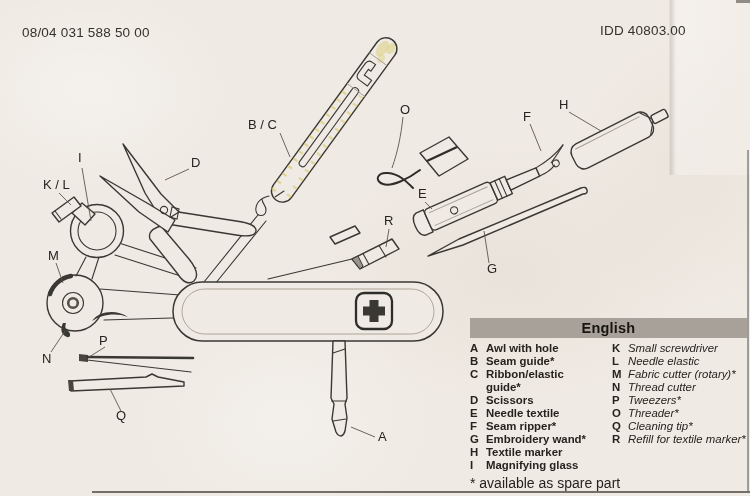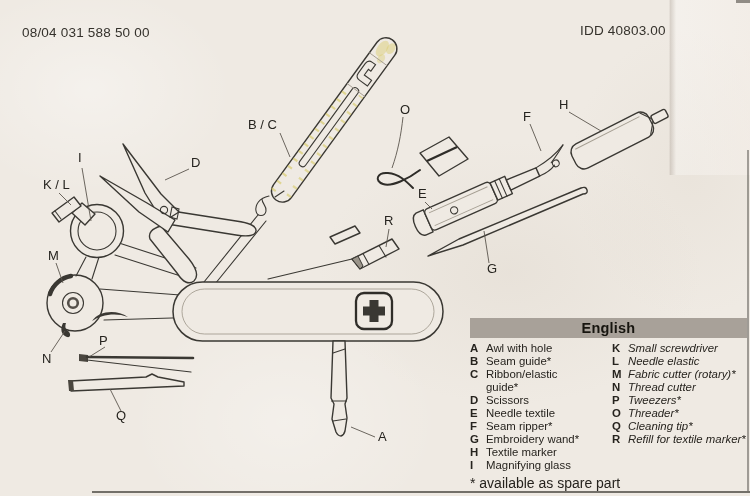--- a/index.html
+++ b/index.html
@@ -14,38 +14,38 @@
     font-family:"Liberation Sans", sans-serif;color:#2b2824;
   }
   .page-edge{position:absolute;left:668px;top:0;width:82px;height:175px;
     background:linear-gradient(90deg, rgba(255,255,255,0) 0%, rgba(255,255,255,0) 1%, rgba(110,95,85,.18) 3%, rgba(255,255,255,.30) 10%, rgba(247,241,236,.45) 100%);
     pointer-events:none;}
   .scan-bottom{position:absolute;left:92px;right:0;bottom:3px;height:2.5px;background:#3f3c35;opacity:.7;}
   .scan-right{position:absolute;right:1px;top:150px;bottom:5px;width:2px;background:#3f3c35;opacity:.45;}
   .scan-corner{position:absolute;right:0;top:0;width:14px;height:3px;background:#3f3c35;opacity:.55;}
   .code{position:absolute;font-size:13.5px;color:#35322c;letter-spacing:.2px;}
   .code.left{left:22px;top:25px;}
-  .code.right{left:580px;top:23px;}
+  .code.right{left:600px;top:23px;}
   svg.diagram{position:absolute;left:0;top:0;}
   .tool{fill:#efeae3;stroke:#3a3833;stroke-width:1.4;stroke-linejoin:round;stroke-linecap:round;}
   .thin{stroke:#3a3833;stroke-width:1.1;fill:none;stroke-linecap:round;}
   .lite{stroke:#a59e92;stroke-width:.9;fill:none;}
   .leader{stroke:#5b564e;stroke-width:.9;fill:none;}
   .dark{fill:#3a3833;stroke:none;}
   .callout{font-size:13px;fill:#26241f;}
   .legend{position:absolute;left:470px;top:318px;width:277px;}
   .legend-header{background:#a8a199;height:20px;display:flex;align-items:center;justify-content:center;
     font-weight:bold;font-size:14.5px;color:#17150f;letter-spacing:.2px;text-align:right;}
   .legend-cols{display:flex;padding-top:4px;}
   .legend-col-left{width:142px;}
   .legend-col-right{width:135px;}
   .legend-row{display:flex;font-size:11.4px;line-height:13px;color:#26231e;}
   .legend-key{width:16px;font-weight:bold;flex:none;}
   .legend-label{display:block;}
-  .legend-col-left .legend-label{max-width:100px;}
+  .legend-col-left .legend-label{max-width:100px;font-weight:bold;}
   .legend-col-right .legend-label{max-width:118px;font-style:italic;}
   .legend-footnote{font-size:14px;margin-top:3px;color:#26231e;}
 </style>
 </head>
 <body>
 
 <div class="page">
 
   <div class="page-edge"></div>
 

